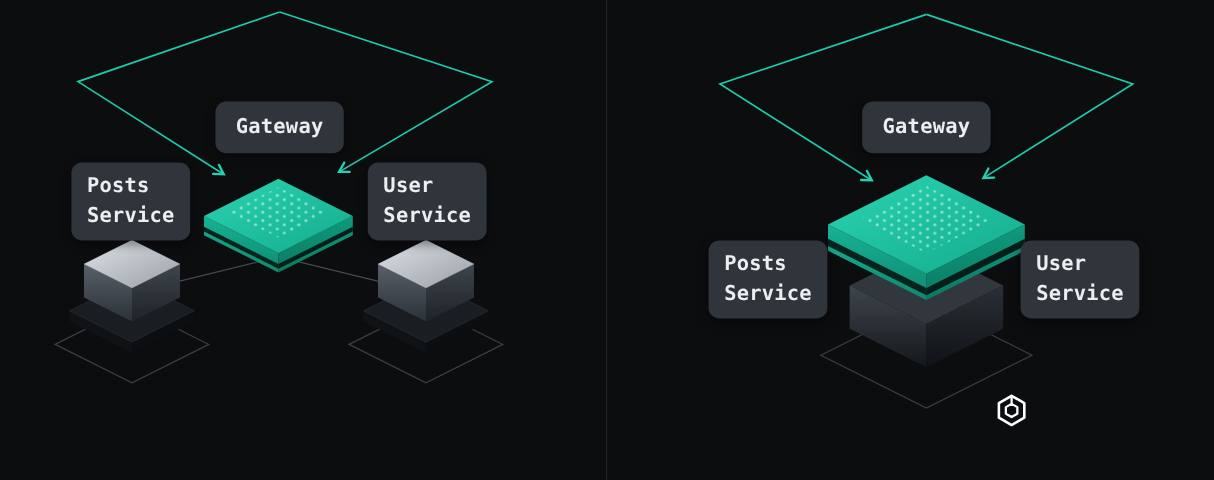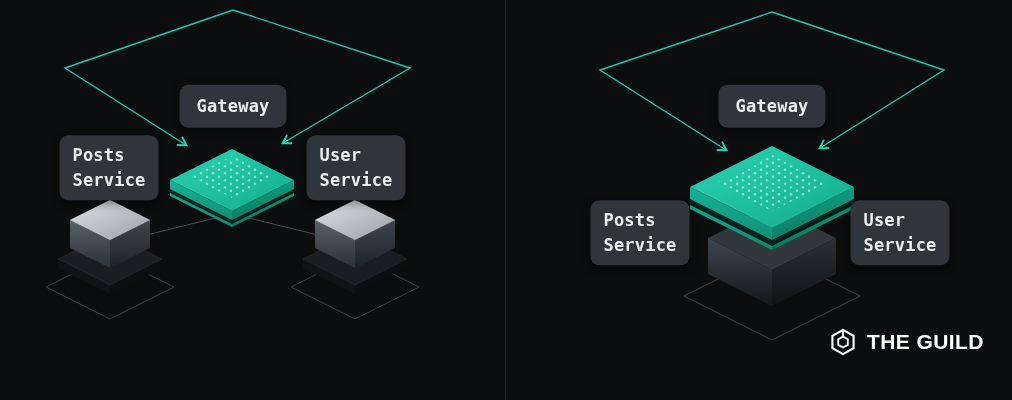--- a/index.html
+++ b/index.html
@@ -176,16 +176,15 @@
   </div>
 
   <div class="divider"></div>
 
   <div class="logo">
     <svg width="30" height="30" viewBox="0 0 32 32" fill="none" stroke="#ffffff" stroke-linejoin="round" stroke-linecap="round">
       <polygon points="16,3 27.3,9.5 27.3,22.5 16,29 4.7,22.5 4.7,9.5" stroke-width="2.3"></polygon>
       <polygon points="16,10.2 21.1,13.1 21.1,19 16,21.9 10.9,19 10.9,13.1" stroke-width="2"></polygon>
       <line x1="16" y1="3" x2="16" y2="10.2" stroke-width="2"></line>
     </svg>
-    <span class="logo-text">THE GUILD</span>
   </div>
 
 </div>
 
 </body></html>

